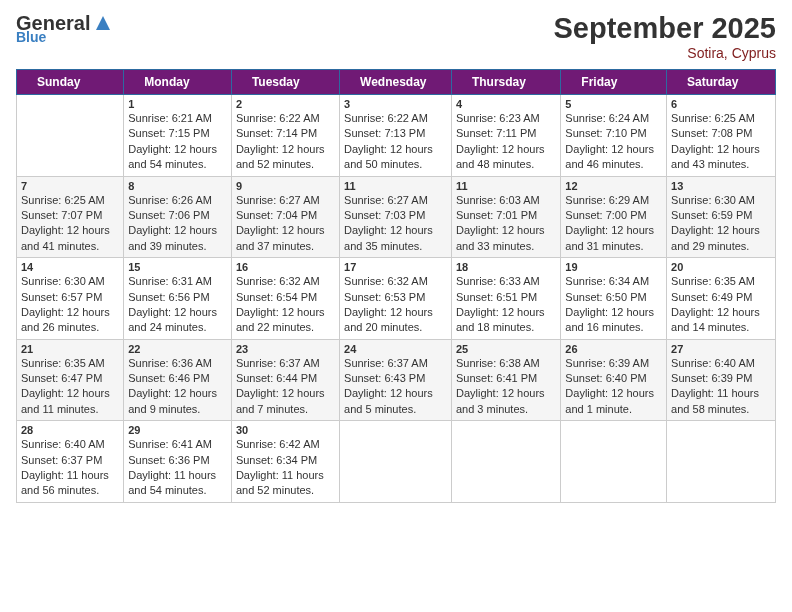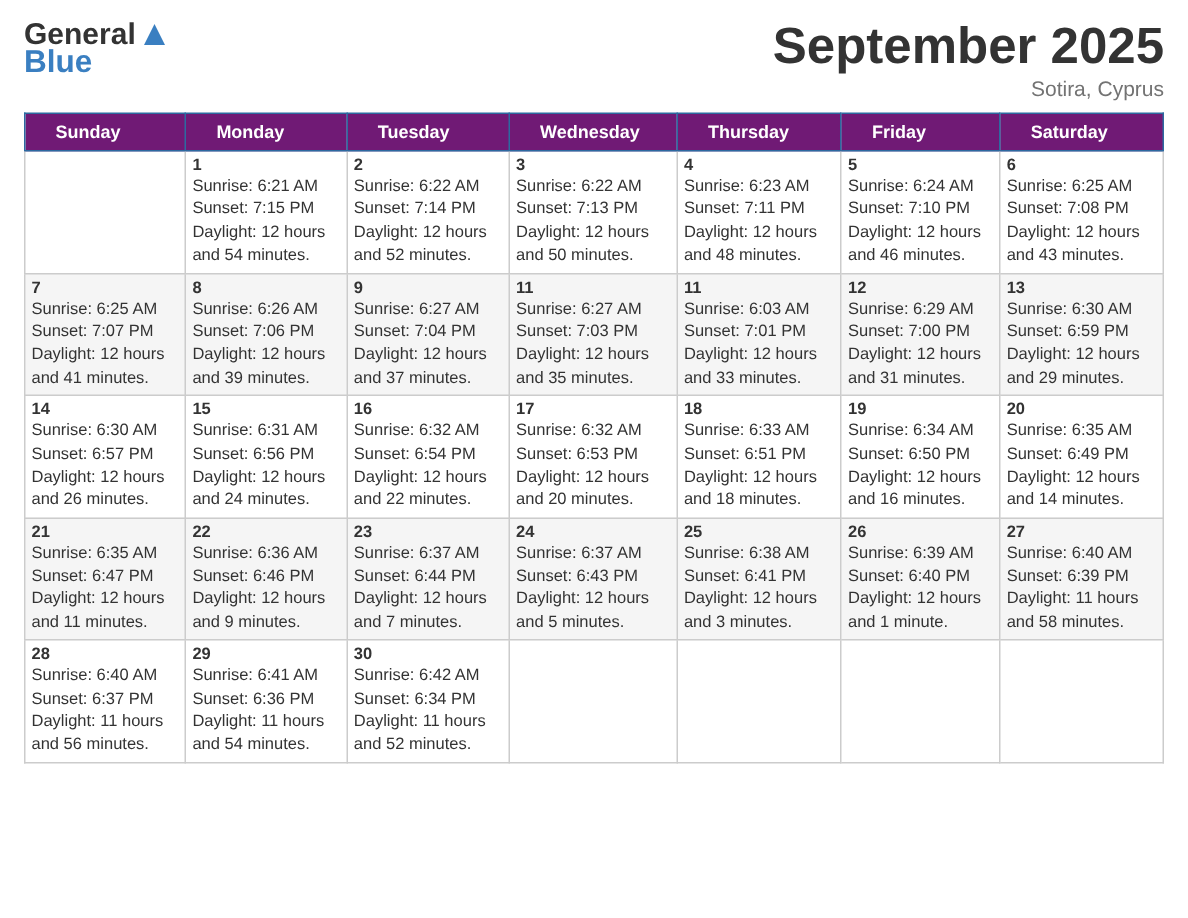--- a/index.html
+++ b/index.html
@@ -27,27 +27,27 @@
     }
     .logo-text {
       display: flex;
       flex-direction: column;
       line-height: 1.1;
     }
     .title-block {
       text-align: right;
     }
     .month-title {
-      font-size: 34px;
+      font-size: 29px;
       font-weight: bold;
       color: #333;
     }
     .location {
       font-size: 14px;
-      color: #737373;
+      color: #7f1d1d;
     }
     .calendar {
       width: 100%;
       border-collapse: collapse;
       font-size: 10px;
     }
     .calendar thead tr th {
       background-color: #701a75;
       color: #fff;
       padding: 5px 20px;
@@ -89,21 +89,21 @@
 <div class="page">
   <div class="header">
     <div class="logo">
       <div class="logo-text">
         <span style="display:flex;align-items:center;">
           <span style="font-size:20px;font-weight:bold;color:#333;">General</span>
           <svg width="22" height="22" viewBox="0 0 22 22" style="margin-left:2px;">
             <polygon points="4,18 11,4 18,18" fill="#3a7fc1"></polygon>
           </svg>
         </span>
-        <span style="font-size:21px;font-weight:bold;color:#3a7fc1;margin-top:-4px;">Blue</span>
+        <span style="font-size:14px;font-weight:bold;color:#3a7fc1;margin-top:-4px;">Blue</span>
       </div>
     </div>
     <div class="title-block">
       <div class="month-title">September 2025</div>
       <div class="location">Sotira, Cyprus</div>
     </div>
   </div>
 
   <table class="calendar">
     <thead>

